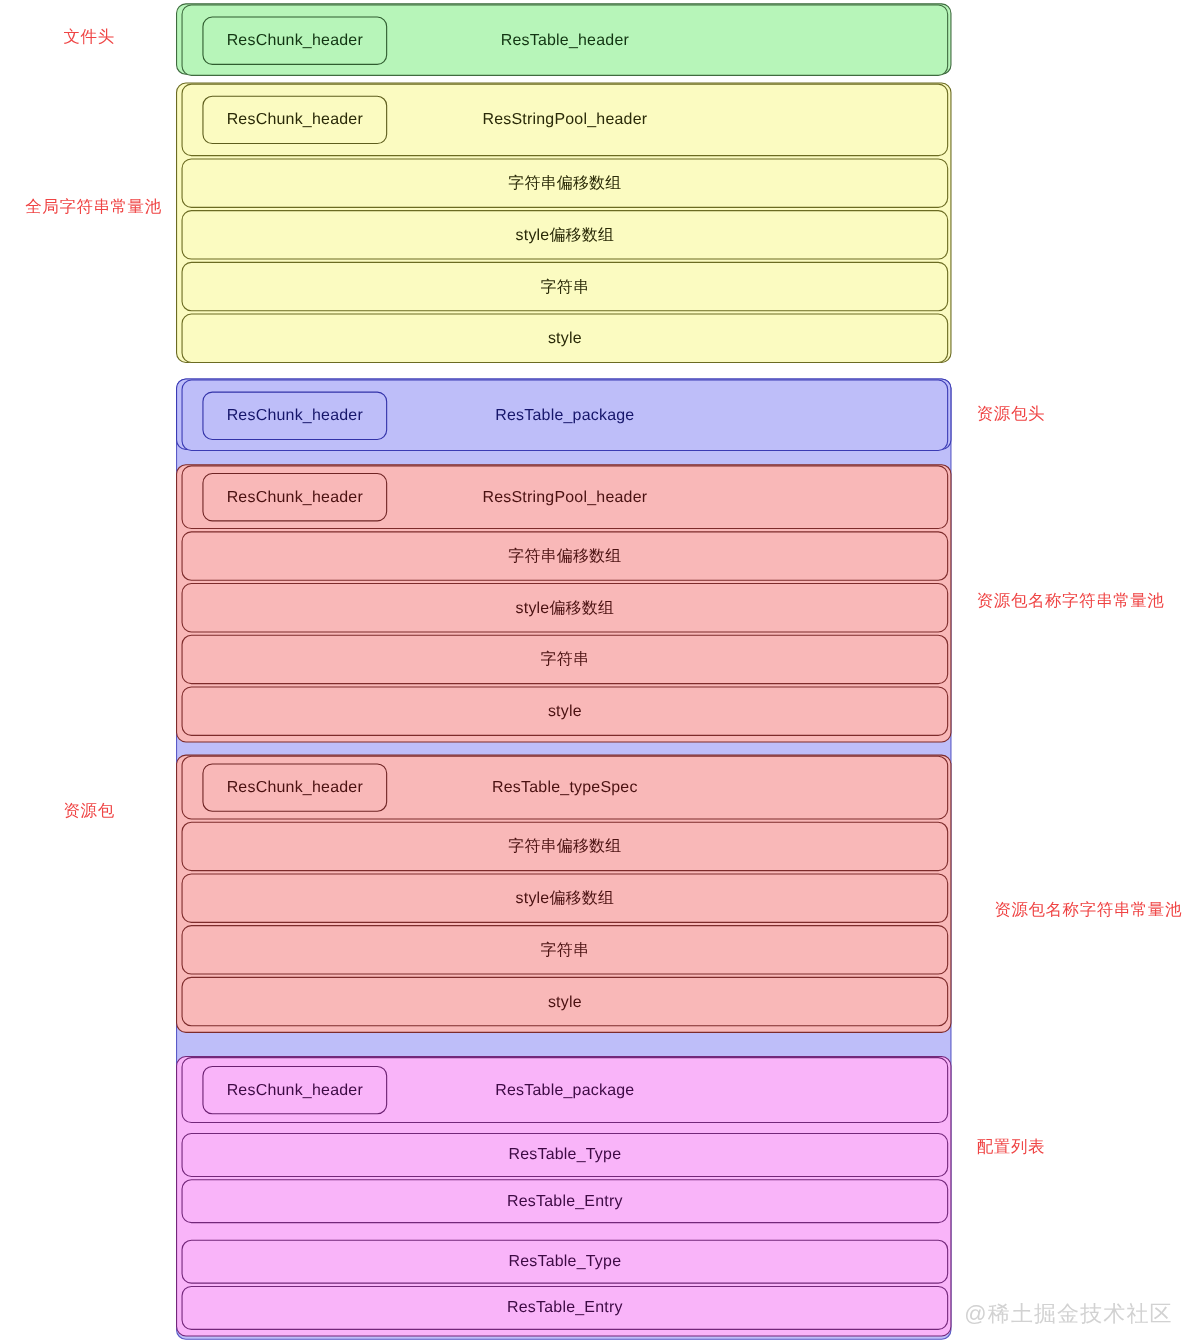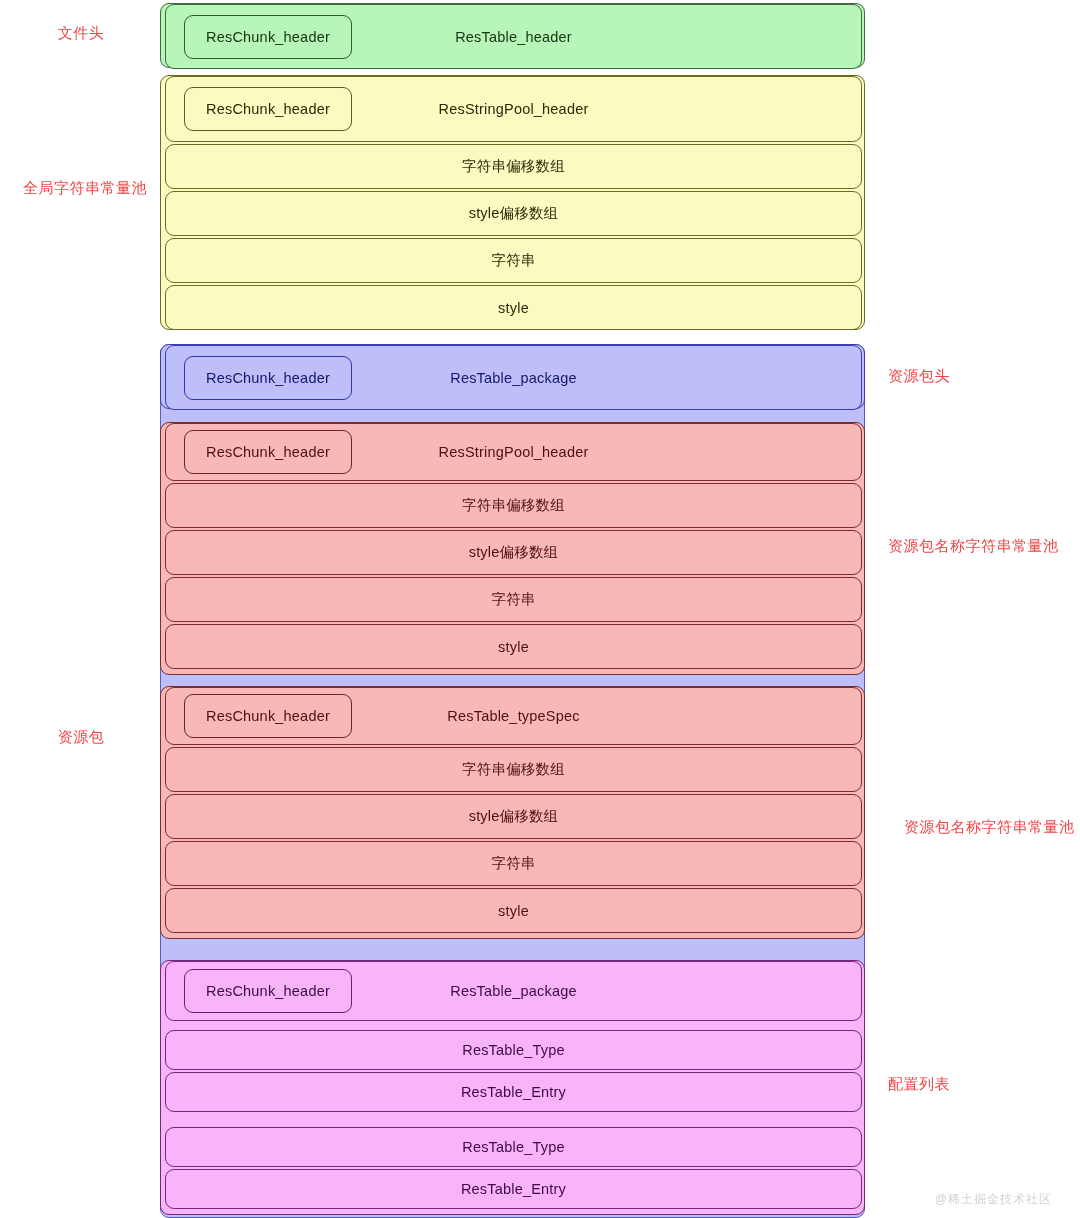--- a/index.html
+++ b/index.html
@@ -95,44 +95,44 @@
     position: absolute;
     left: 160px;
     box-sizing: border-box;
     background: #bebef9;
     border: 1.6px solid #5a5ac6;
     border-radius: 9px;
   }
 
   .watermark {
     position: absolute;
-    right: 28px;
+    right: 14px;
     bottom: 10px;
-    font-size: 12px;
+    font-size: 20px;
     color: #d2d2d2;
     letter-spacing: 1px;
     white-space: nowrap;
   }
 </style>
 </head>
 <body>
 
 <div>
 
   <div>
     <div class="side-label left" style="top: 24px; left: 18px; width: 126px;">文件头</div>
     <div class="side-label left" style="top: 179px; left: 12px; width: 146px;">全局字符串常量池</div>
     <div class="side-label left" style="top: 728px; left: 18px; width: 126px;">资源包</div>
   </div>
 
   <div>
     <div class="side-label right" style="top: 367px; left: 888px;">资源包头</div>
     <div class="side-label right" style="top: 537px; left: 888px;">资源包名称字符串常量池</div>
     <div class="side-label right" style="top: 818px; left: 888px; margin-left: 16px;">资源包名称字符串常量池</div>
-    <div class="side-label right" style="top: 1075px; left: 888px;">配置列表</div>
+    <div class="side-label right" style="top: 1033px; left: 888px;">配置列表</div>
   </div>
 
   <div class="pkg-container" style="top: 344px; height: 874px; width: 705px;"></div>
 
   <div class="group t-green" style="left: 160px; top: 3px; width: 705px; height: 65px;">
       <div class="row t-green" style="left: 4px; top: 0px; width: 697px; height: 65px;">
         <div class="chunk-pill">
           <span>ResChunk_header</span>
         </div>
         <div class="row-label">ResTable_header</div>

